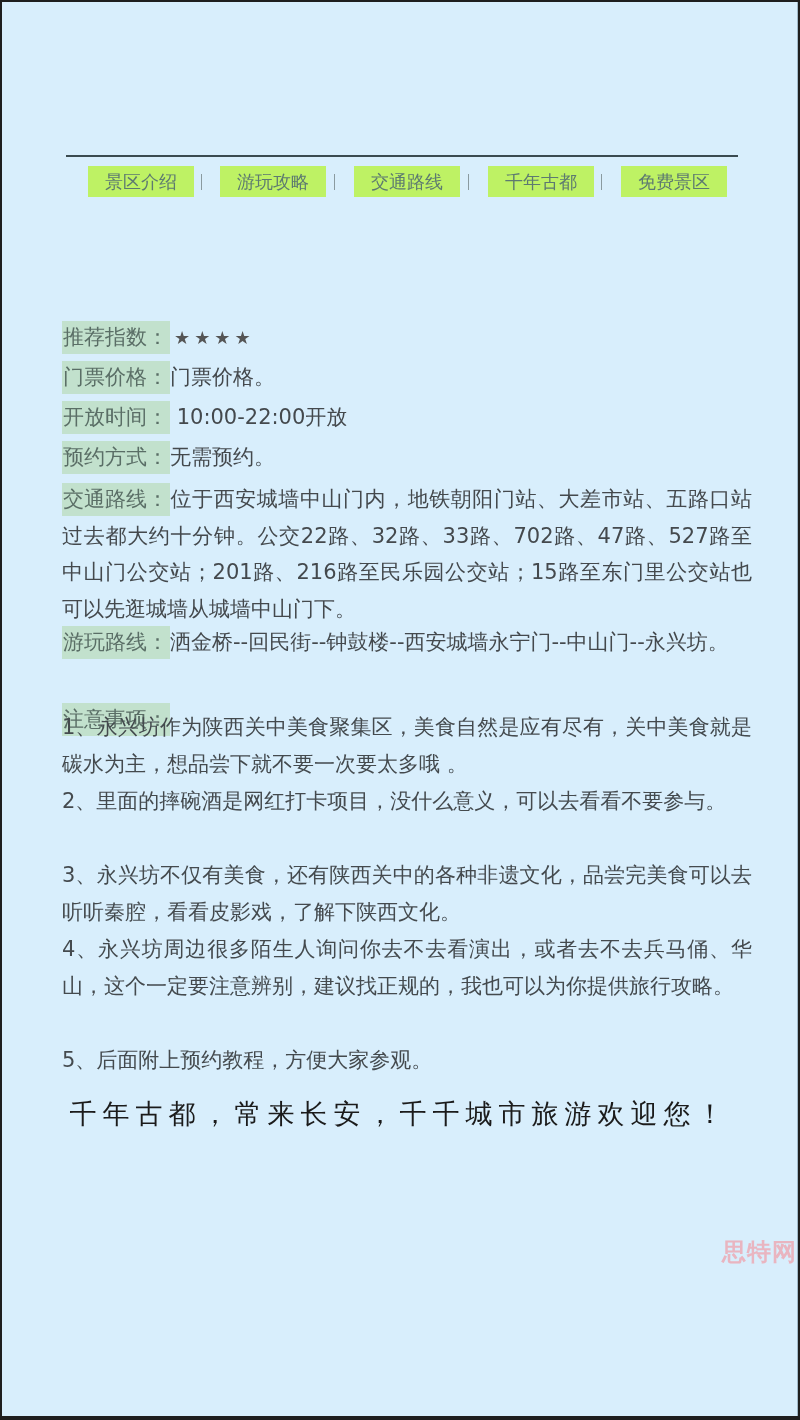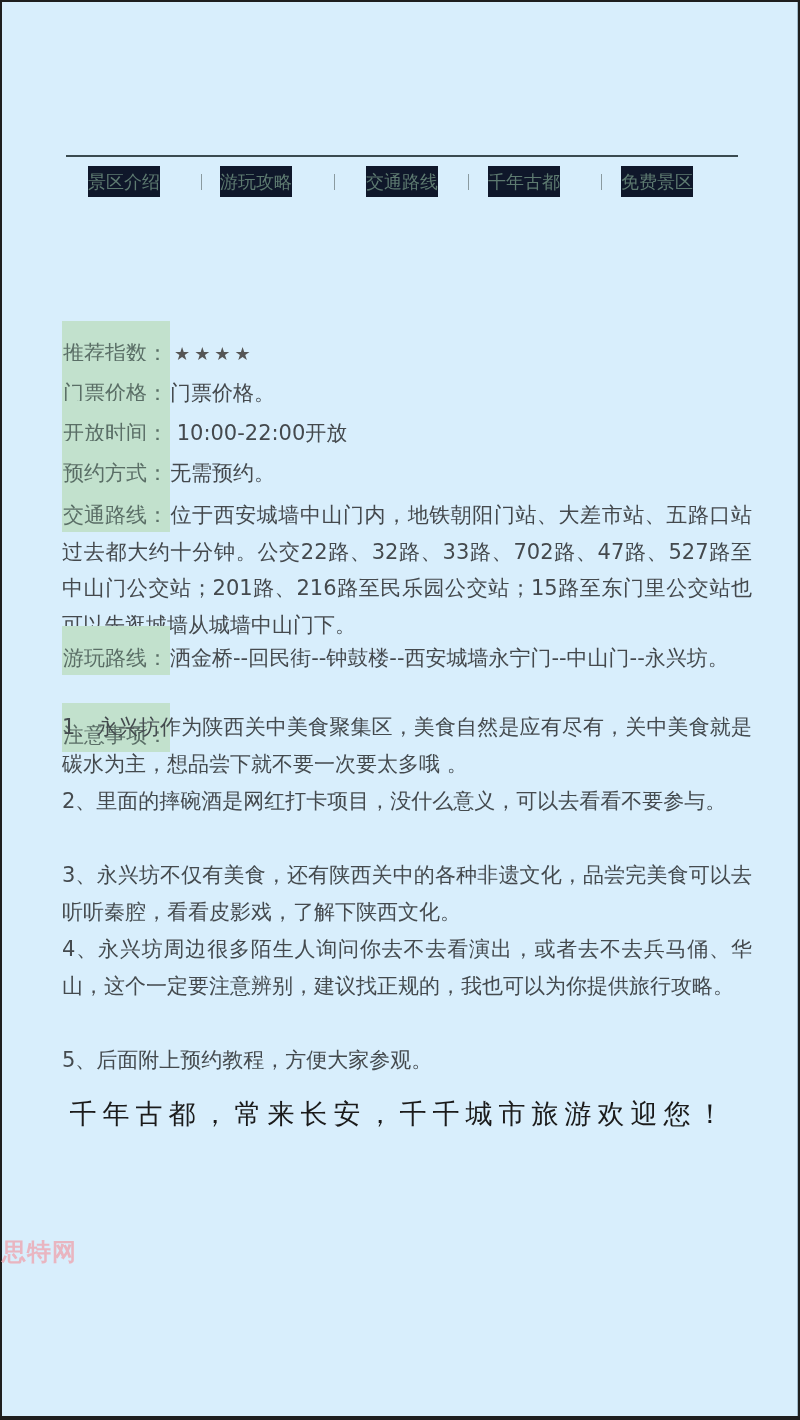--- a/index.html
+++ b/index.html
@@ -23,62 +23,62 @@
     line-height: 64px;
   }
   .rule {
     position: absolute; left: 64px; width: 672px; top: 153px;
     height: 2px; background: #3a4a50;
   }
   .nav {
     position: absolute; top: 164px; left: 0; right: 0; height: 32px;
   }
   .nav-tab {
-    position: absolute; top: 0; height: 31px; width: 72px;
-    background: #0f172a;
+    position: absolute; top: 0; height: 31px; width: 106px;
+    background: #bef264;
     color: #5d7a70; font-size: 18px; line-height: 31px; text-align: center;
   }
   .nav-sep {
     position: absolute; top: 8px; width: 1px; height: 16px; background: #8a9aa0;
   }
   .content {
     position: absolute; left: 60px; width: 690px; top: 287px;
     color: #444a4e; font-size: 21px;
   }
   .row { position: absolute; left: 0; width: 690px; line-height: 37px; }
   .label {
     display: inline-block; background: #c2e1cd; color: #5a6e66;
-    padding: 16px 2px 0 1px; line-height: 33px; margin-top: 32px;
+    padding: 0 2px 0 1px; line-height: 33px; margin-top: 32px;
   }
   .val { color: #44494d; }
   .stars { color: #555; font-size: 18px; letter-spacing: 4px; margin-left: 4px; }
   .para { position: absolute; left: 0; width: 690px; line-height: 36.5px; text-align: justify; }
   .slogan {
     position: absolute; left: 0; right: 0; top: 1094px; text-align: center;
     font-family: Liberation Serif, serif;
     font-size: 27px; letter-spacing: 6px; color: #1b1b1b;
   }
   .watermark {
-    position: absolute; left: 0; right: 0; top: 1234px; text-align: left;
+    position: absolute; left: 0; right: 0; top: 1234px; text-align: right;
     font-size: 24px; font-weight: bold; color: #e9b5c0; letter-spacing: 1px;
   }
 </style>
 </head>
 <body>
 
 <div class="page">
 
   <div class="rule"></div>
 
   <div class="nav">
     <div class="nav-tab" style="left:86px">景区介绍</div>
     <div class="nav-sep" style="left:199px"></div>
     <div class="nav-tab" style="left:218px">游玩攻略</div>
     <div class="nav-sep" style="left:332px"></div>
-    <div class="nav-tab" style="left:364px">交通路线</div>
+    <div class="nav-tab" style="left:352px">交通路线</div>
     <div class="nav-sep" style="left:466px"></div>
     <div class="nav-tab" style="left:486px">千年古都</div>
     <div class="nav-sep" style="left:599px"></div>
     <div class="nav-tab" style="left:619px">免费景区</div>
   </div>
 
   <div class="content">
 
     <div class="row" style="top:0">
       <span class="label">推荐指数：</span><span class="stars">★★★★</span>

